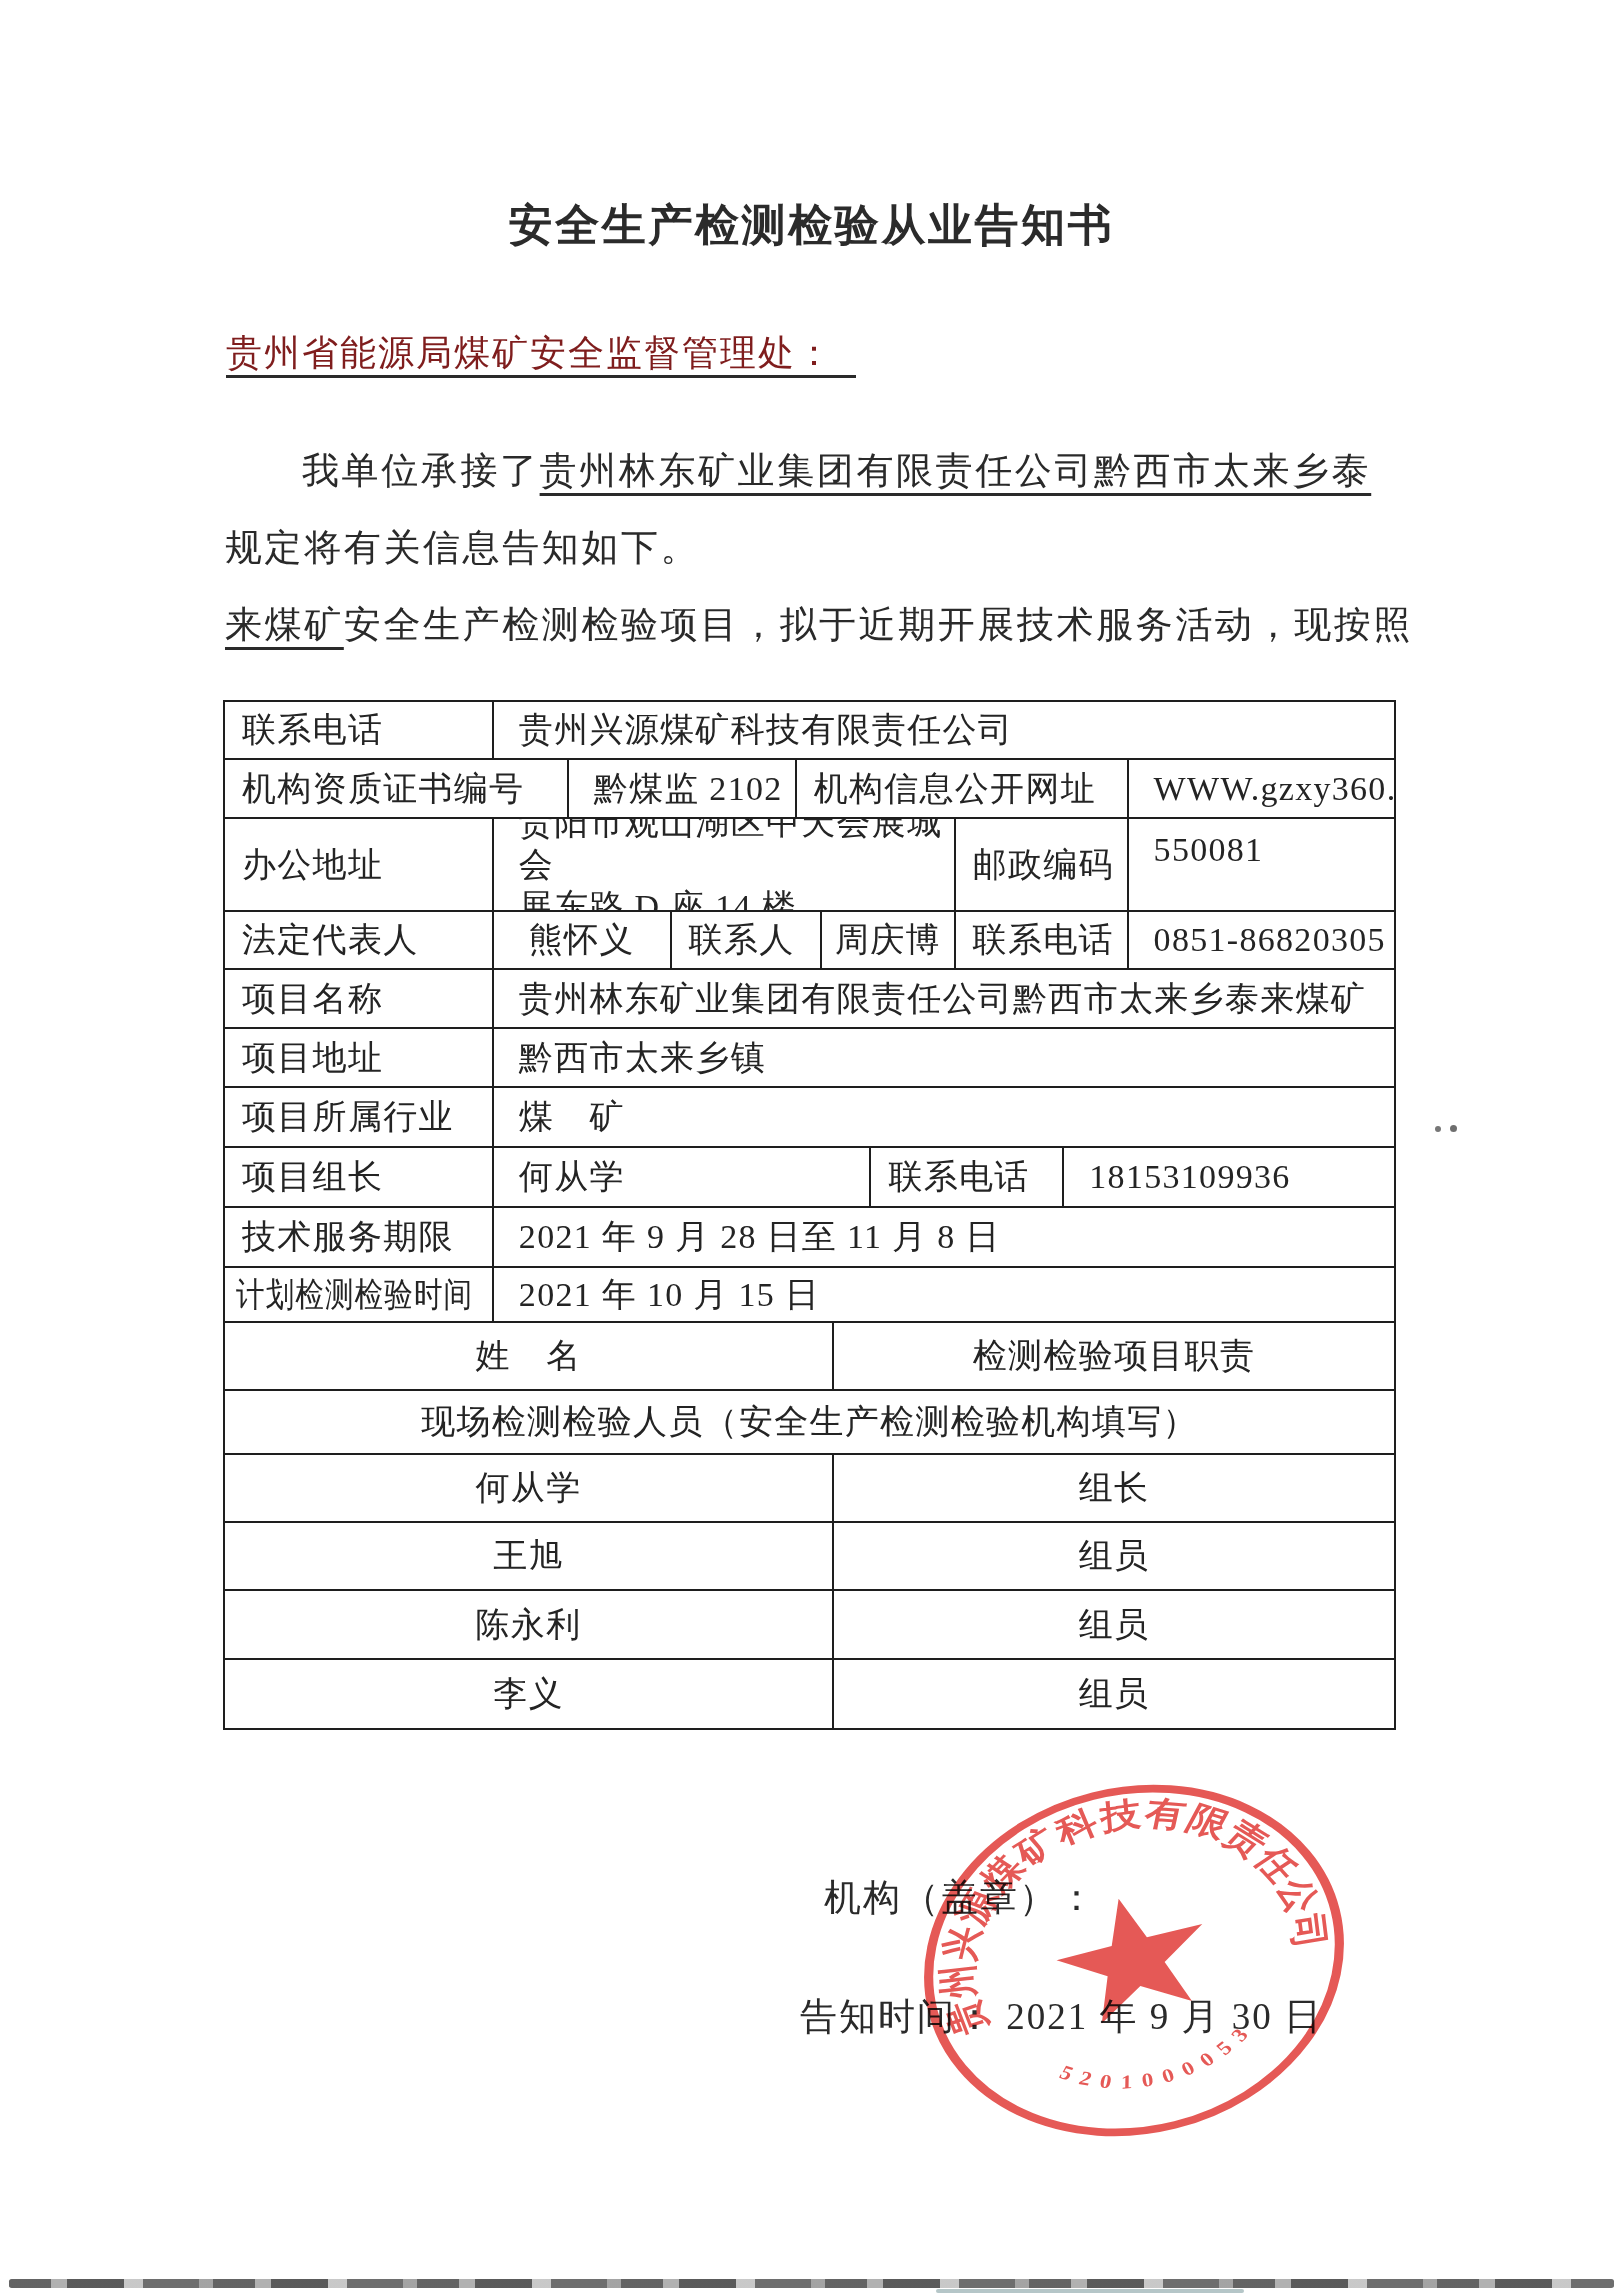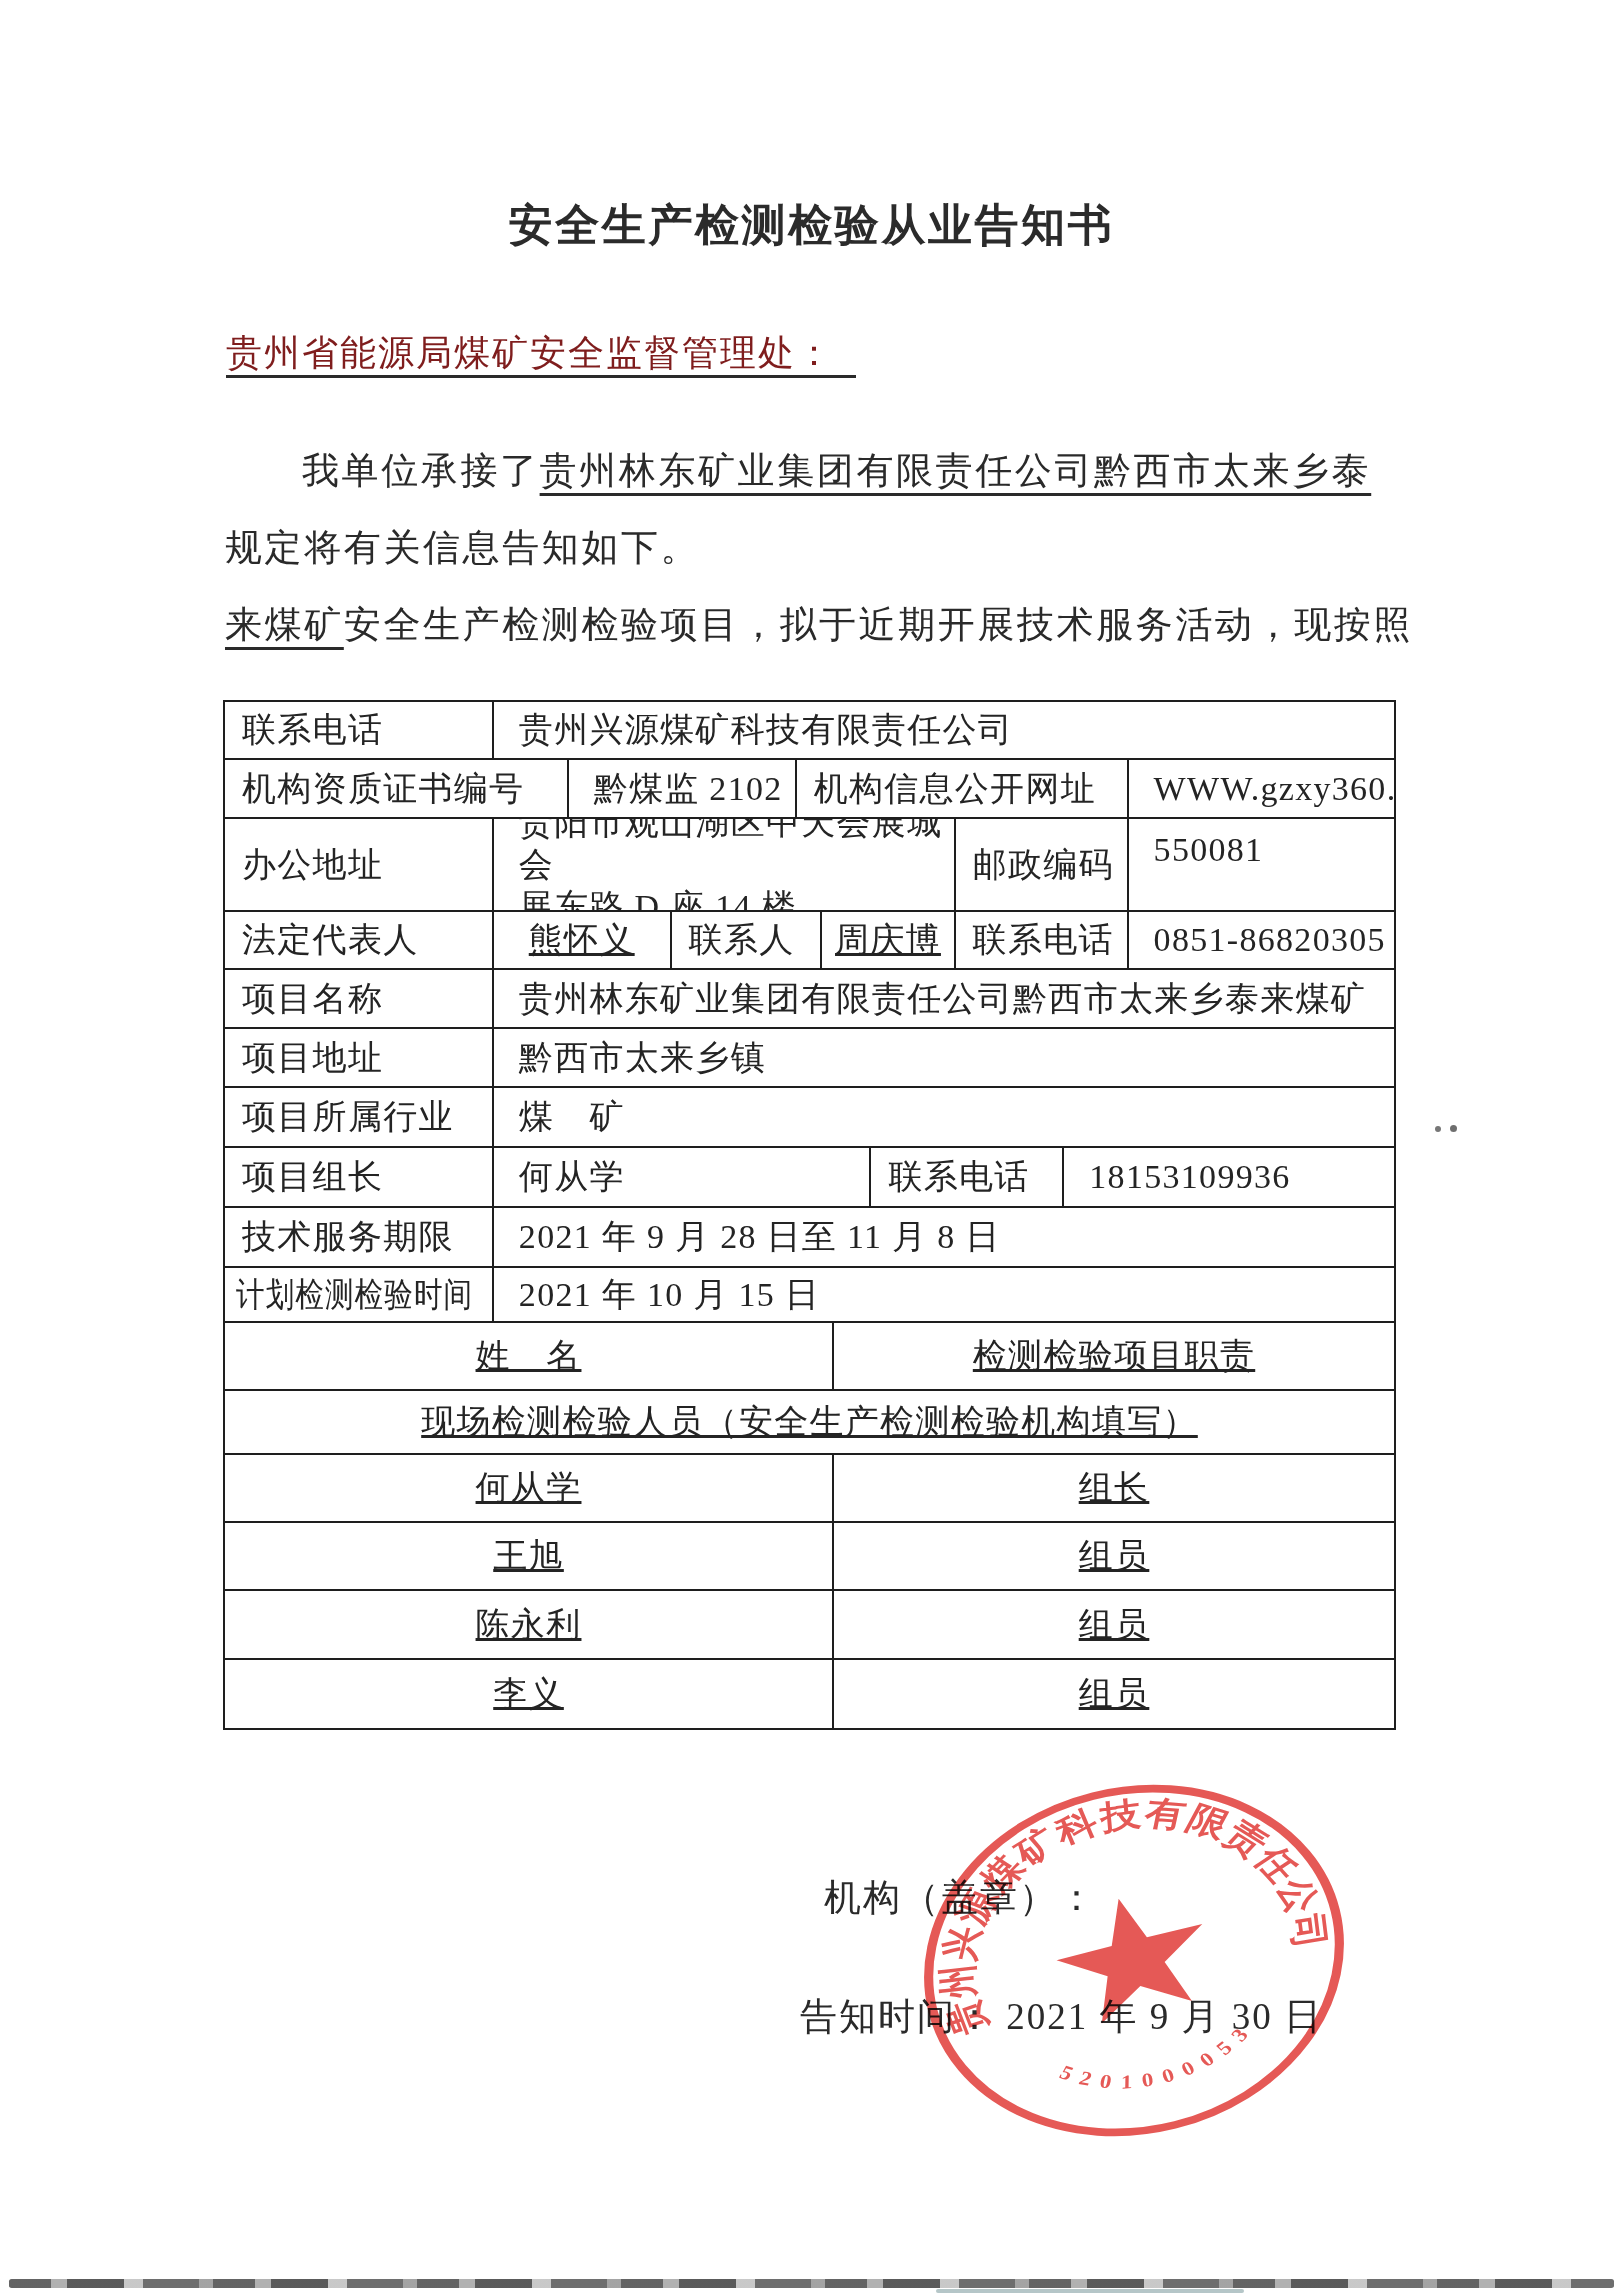--- a/index.html
+++ b/index.html
@@ -34,21 +34,21 @@
     box-sizing:border-box;background:#fff;
   }
   .trow{display:flex;border-bottom:2.6px solid #1e1e1e;box-sizing:border-box;}
   .trow:last-child{border-bottom:none;}
   .tcell{
     border-right:2px solid #1e1e1e;box-sizing:border-box;
     display:flex;align-items:center;padding-left:17px;overflow:hidden;
   }
   .tcell:last-child{border-right:none;}
   .tcell.val{padding-left:25px;}
-  .tcell.center{justify-content:center;padding-left:0;text-align:center;text-decoration:underline;}
+  .tcell.center{justify-content:center;padding-left:0;text-align:center;}
   .tcell.pre{white-space:pre-line;line-height:42px;}
   .squish{display:inline-block;transform:scaleX(.84);transform-origin:left center;white-space:nowrap;}
   .pad70{padding-left:46px;}
   .stamp-label{
     position:absolute;left:800px;top:1873px;font-size:37px;letter-spacing:2px;color:#2a2a2a;margin-left:24px;
   }
   .date-line{
     position:absolute;left:800px;top:1992px;font-size:37px;letter-spacing:2px;color:#2a2a2a;white-space:pre;
   }
   .seal{

